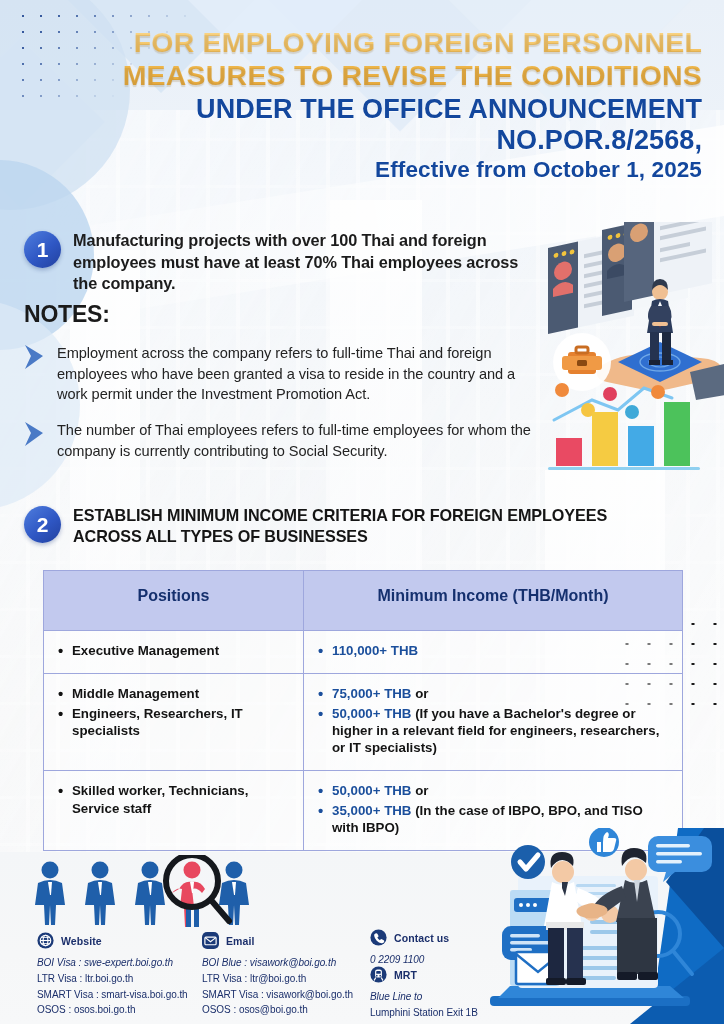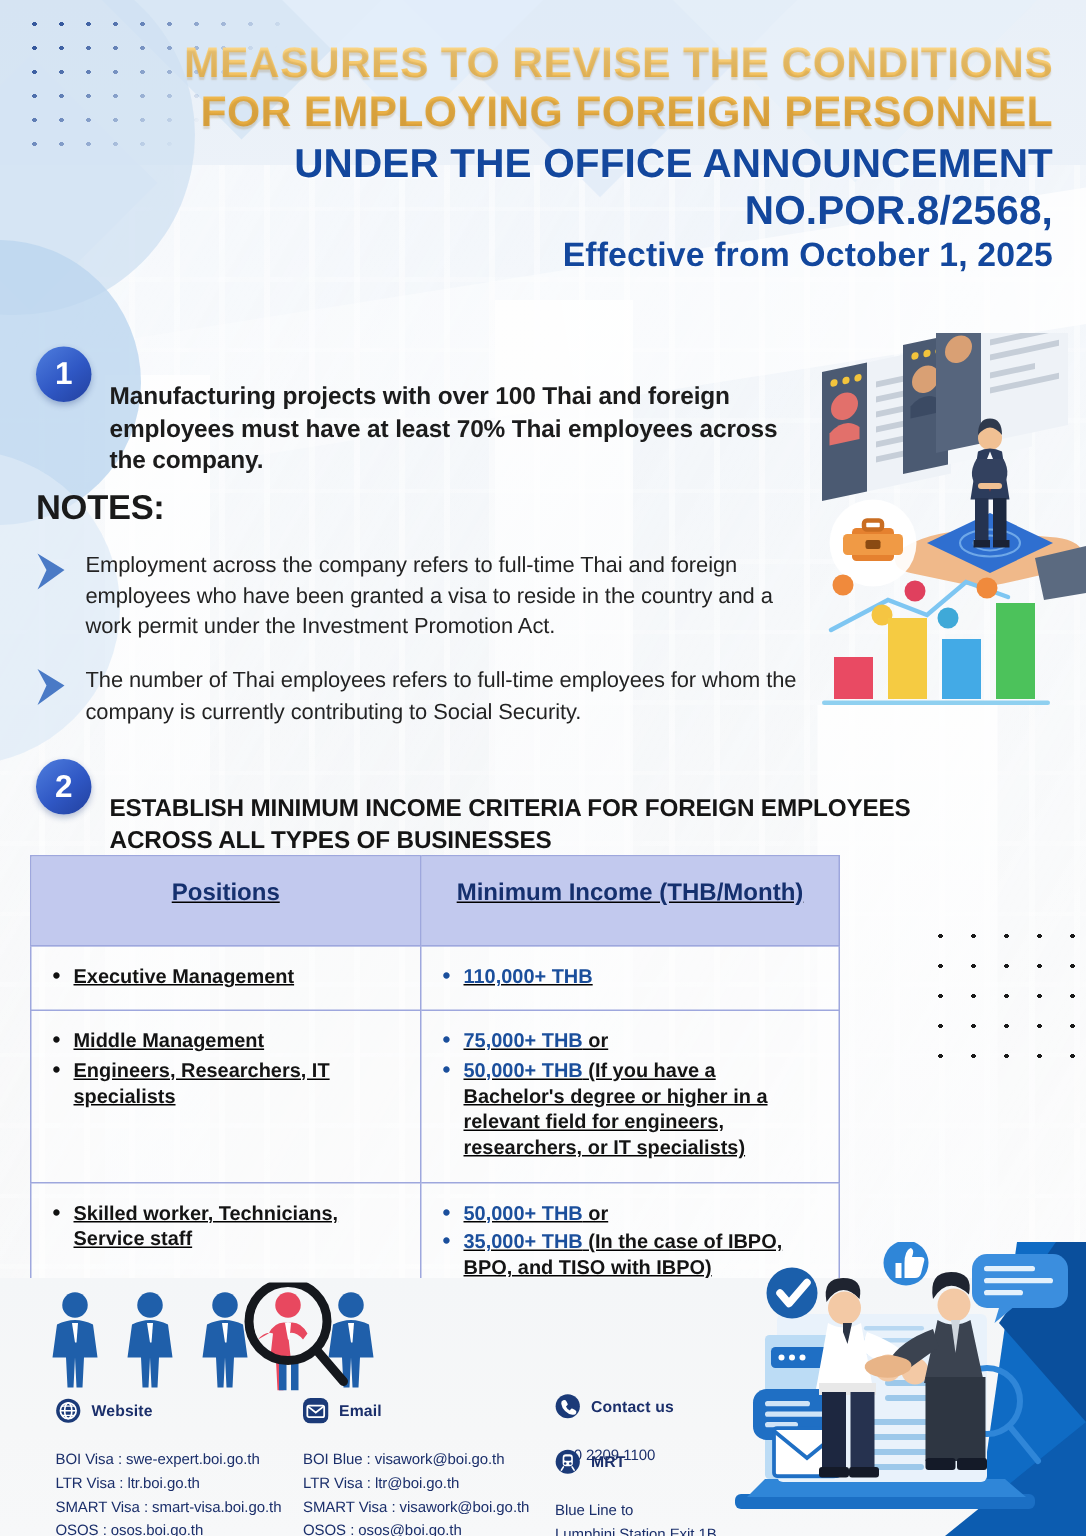--- a/index.html
+++ b/index.html
@@ -99,43 +99,41 @@
     width:37px; height:37px; border-radius:50%;
     background:linear-gradient(140deg,#4f7ede 0%,#2f57c4 55%,#22409e 100%);
     color:#fff; font-weight:bold; font-size:21px;
     display:flex; align-items:center; justify-content:center;
     box-shadow:0 2px 4px rgba(20,50,120,.3);
     margin-top:1px;
   }
   .numtext {
     font-size:16.3px; font-weight:bold; line-height:1.33; color:#1c1c1c;
     letter-spacing:-.1px;
-    margin-top:24px;
   }
   .notes-label {
     margin-top:6px; font-size:23px; font-weight:bold; color:#1a1a1a; letter-spacing:-.2px;
   }
   .note-item { display:flex; gap:11px; margin-top:15px; align-items:flex-start; }
   .chev {
     flex:0 0 auto; width:22px; height:26px; margin-top:1px;
   }
   .note-text {
     font-size:14.6px; line-height:1.42; color:#232323; letter-spacing:-.05px;
   }
 
   
   .sec2 { position:absolute; left:24px; top:505px; width:640px; }
   .sec2 .numtext { font-size:16.2px; font-weight:bold; line-height:1.3; color:#151515; }
 
   .tbl {
-    position:absolute; left:20px; top:570px;
-    width:540px;
+    position:absolute; left:43px; top:570px;
+    width:640px;
     border-collapse:collapse;
     background:rgba(255,255,255,.42);
-    text-decoration:underline;
   }
   .tbl td, .tbl th { border:1px solid #9ea7dd; vertical-align:top; }
   .tbl thead th {
     background:#c2c9ee;
     color:#15306e; font-size:16px; font-weight:bold;
     padding:16px 6px; text-align:center; height:60px;
   }
   .tbl tbody td { padding:11px 12px 12px 12px; }
   .col-pos { width:260px; }
   ul.bl { list-style:none; }
@@ -155,27 +153,27 @@
   
   .footer-band {
     position:absolute; left:0; top:852px; width:724px; height:172px;
     background:linear-gradient(180deg,#f4f6f8 0%,#f6f7f8 60%,#f7f8f9 100%);
   }
   .people { position:absolute; left:30px; top:855px; width:230px; height:72px; }
   .contacts { position:absolute; left:22px; top:932px; width:520px; }
   .cgroup { position:absolute; }
   .cg-web { left:15px; top:0; }
   .cg-mail { left:180px; top:0; }
-  .cg-phone { left:348px; top:-3px;text-align:center; }
+  .cg-phone { left:348px; top:-3px; }
   .cg-mrt { left:348px; top:34px; }
   .chead { display:flex; align-items:center; gap:7px; }
   .cicon { width:17px; height:17px; flex:0 0 auto; }
   .chead-label { font-size:10.5px; font-weight:bold; color:#1b2f6b; letter-spacing:.1px; }
   .cline { font-size:10px; color:#1b2f6b; line-height:1.58; letter-spacing:-.05px; }
-  .cline-first { margin-top:17px; }
+  .cline-first { margin-top:6px;font-style:italic; }
 
   
   .illus-br { position:absolute; left:480px; top:828px; width:244px; height:196px; overflow:hidden; }
   .illus-notes { position:absolute; left:540px; top:222px; width:190px; height:260px; overflow:hidden; }
 </style>
 </head>
 <body>
 
 <div id="poster">
 
@@ -190,22 +188,22 @@
   <div class="diamond dia1"></div>
   <div class="diamond dia2"></div>
   <div class="diamond dia5"></div>
   <div class="blob blob-a"></div>
   <div class="blob blob-b"></div>
   <div class="blob blob-c"></div>
   <div class="dotgrid-tl"></div>
 
   <div class="header">
     <div class="title-gold">
+      <span class="line">FOR EMPLOYING FOREIGN PERSONNEL</span>
       <span class="line">MEASURES TO REVISE THE CONDITIONS</span>
-      <span class="line">FOR EMPLOYING FOREIGN PERSONNEL</span>
     </div>
     <div class="title-blue">
       <span class="line">UNDER THE OFFICE ANNOUNCEMENT</span>
       <span class="line">NO.POR.8/2568,</span>
       <span class="line sub">Effective from October 1, 2025</span>
     </div>
   </div>
 
   <div class="illus-notes">
     <svg width="190" height="260" viewBox="0 0 190 260">

